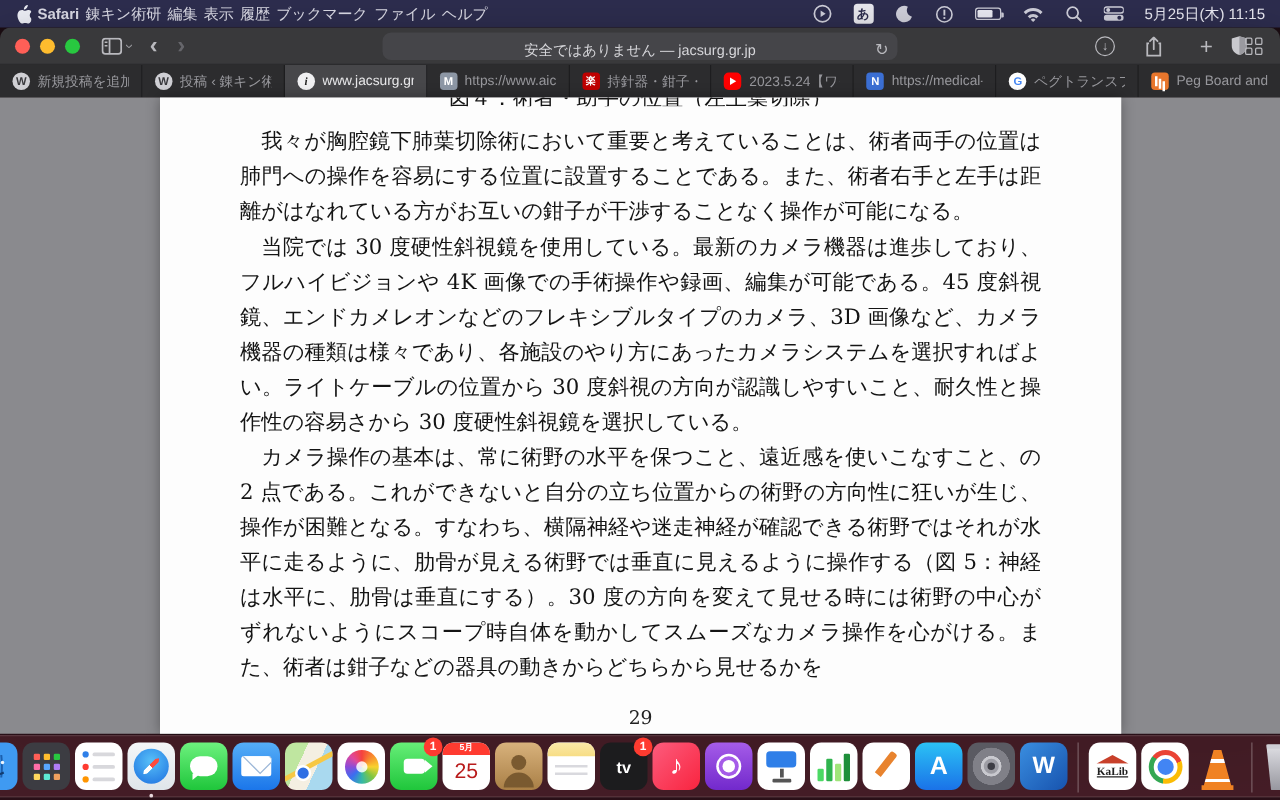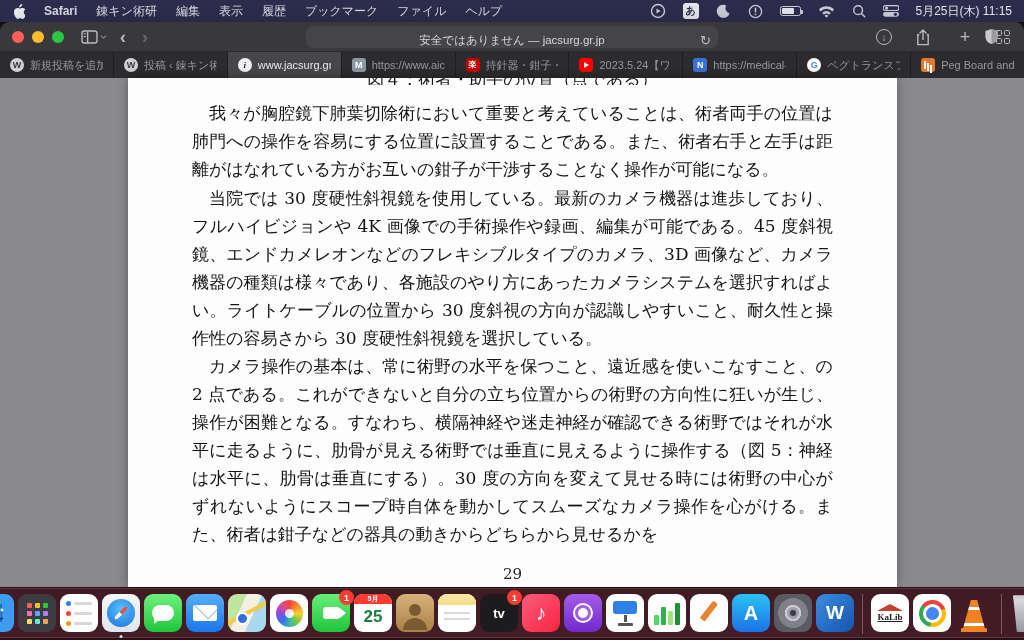--- a/index.html
+++ b/index.html
@@ -2,21 +2,21 @@
 <html><head>
 <meta charset="utf-8">
 <style>
   *{margin:0;padding:0;box-sizing:border-box}
   html,body{width:1024px;height:640px;overflow:hidden}
   body{font-family:"Liberation Sans","DejaVu Sans",sans-serif;background:#1d0d13;position:relative}
   .screen{position:absolute;inset:0;background:linear-gradient(180deg,#1a0c12,#2a1018)}
 
   
   .menubar{position:absolute;top:0;left:0;right:0;height:22px;background:#2d2d4e;display:flex;align-items:center;justify-content:space-between;padding:0 12px;color:#e9e9f2;font-size:12px}
-  .mb-left{display:flex;align-items:center;gap:19px}
+  .mb-left{display:flex;align-items:center;gap:5px}
   .mb-left .apple svg{display:block}
   .mbitem{opacity:.92;white-space:nowrap}
   .mbitem.bold{font-weight:bold}
   .mb-right{display:flex;align-items:center;gap:17px}
   .sticon{display:flex;align-items:center;justify-content:center;height:16px}
   .ime{width:16px;height:16px;border-radius:3px;background:#e8e8ee;color:#2d2d4e;font-size:10px;display:flex;align-items:center;justify-content:center;font-weight:bold}
   .battery{width:21px;height:10px;border:1px solid #cfcfda;border-radius:2.5px;position:relative}
   .battery::before{content:"";position:absolute;left:1px;top:1px;bottom:1px;width:12px;background:#e9e9f2;border-radius:1px}
   .battery::after{content:"";position:absolute;right:-3px;top:2.5px;width:2px;height:4px;background:#cfcfda;border-radius:0 1px 1px 0}
   .clock{white-space:nowrap;font-size:12px}
@@ -96,21 +96,21 @@
   .maps::before{content:"";position:absolute;left:-4px;top:16px;width:50px;height:4px;background:#f7c844;transform:rotate(-28deg)}
   .maps::after{content:"";position:absolute;left:8px;top:18px;width:9px;height:9px;border-radius:50%;background:#2f6fe4;border:2px solid #fff}
   .photos{background:#fff;display:flex;align-items:center;justify-content:center}
   .pinwheel{width:27px;height:27px;border-radius:50%;background:conic-gradient(#f5423e,#f88c2e,#f8d22e,#7fc643,#35b9a6,#3a6ef0,#8c4bd8,#e0489c,#f5423e);position:relative}
   .pinwheel::after{content:"";position:absolute;inset:9px;border-radius:50%;background:rgba(255,255,255,.85)}
   .facetime{background:linear-gradient(180deg,#67ee78,#1fc63b);display:flex;align-items:center;justify-content:center}
   .ft-cam{width:17px;height:12px;background:#fff;border-radius:3px;position:relative}
   .ft-cam::after{content:"";position:absolute;right:-6px;top:1px;border-right:6px solid #fff;border-top:5px solid transparent;border-bottom:5px solid transparent;transform:rotate(180deg)}
   .calendar{background:#fff;overflow:hidden;text-align:center}
   .cal-top{background:#ff3b30;color:#fff;font-size:7px;line-height:10px;height:10px;font-weight:bold}
-  .cal-day{font-size:17px;color:#15803d;line-height:26px;font-weight:700}
+  .cal-day{font-size:17px;color:#b91c1c;line-height:26px;font-weight:400}
   .contacts{background:linear-gradient(180deg,#d8b27c,#a97f46);display:flex;align-items:center;justify-content:center;overflow:hidden}
   .person{width:12px;height:12px;border-radius:50%;background:#7a5a30;position:relative;top:-3px}
   .person::after{content:"";position:absolute;left:-6px;top:14px;width:24px;height:12px;border-radius:12px 12px 0 0;background:#7a5a30}
   .notes{background:#fff;overflow:hidden}
   .notes::before{content:"";display:block;height:11px;background:linear-gradient(180deg,#fbe9a9,#f7dd85)}
   .notes::after{content:"";display:block;margin:7px 6px 0;height:2px;background:#d9d9de;box-shadow:0 6px 0 #d9d9de}
   .appletv{background:#1c1c1e;color:#fff;display:flex;align-items:center;justify-content:center;font-size:13px;font-weight:bold}
   .music{background:linear-gradient(135deg,#fc5c7d,#f9243f);color:#fff;display:flex;align-items:center;justify-content:center;font-size:21px}
   .podcasts{background:linear-gradient(180deg,#a55ce8,#7229cc);display:flex;align-items:center;justify-content:center}
   .pod{width:10px;height:10px;border-radius:50%;background:#fff;box-shadow:0 0 0 4px rgba(255,255,255,0),0 0 0 3px #a55ce8,0 0 0 5px #fff}
@@ -287,21 +287,21 @@
       </div>
       <div class="tab" style="border-right:none">
         <span class="fav obars"></span>
         <span class="tlabel">Peg Board and...</span>
       </div>
     </div>
 
     <div class="content">
       <div class="page">
         <div class="docu">
-          <div class="caption-clip"><span>図４：術者・助手の位置（点である）</span></div>
+          <div class="caption-clip"><span>図４：術者・助手の位置（左上葉切除）</span></div>
           <p class="p1">我々が胸腔鏡下肺葉切除術において重要と考えていることは、術者両手の位置は肺門への操作を容易にする位置に設置することである。また、術者右手と左手は距離がはなれている方がお互いの鉗子が干渉することなく操作が可能になる。</p>
           <p class="p2">当院では 30 度硬性斜視鏡を使用している。最新のカメラ機器は進歩しており、フルハイビジョンや 4K 画像での手術操作や録画、編集が可能である。45 度斜視鏡、エンドカメレオンなどのフレキシブルタイプのカメラ、3D 画像など、カメラ機器の種類は様々であり、各施設のやり方にあったカメラシステムを選択すればよい。ライトケーブルの位置から 30 度斜視の方向が認識しやすいこと、耐久性と操作性の容易さから 30 度硬性斜視鏡を選択している。</p>
           <p>カメラ操作の基本は、常に術野の水平を保つこと、遠近感を使いこなすこと、の 2 点である。これができないと自分の立ち位置からの術野の方向性に狂いが生じ、操作が困難となる。すなわち、横隔神経や迷走神経が確認できる術野ではそれが水平に走るように、肋骨が見える術野では垂直に見えるように操作する（図 5：神経は水平に、肋骨は垂直にする）。30 度の方向を変えて見せる時には術野の中心がずれないようにスコープ時自体を動かしてスムーズなカメラ操作を心がける。また、術者は鉗子などの器具の動きからどちらから見せるかを</p>
         </div>
         <div class="pagenum">29</div>
       </div>
     </div>
   </div>
 
   <div class="dock">

